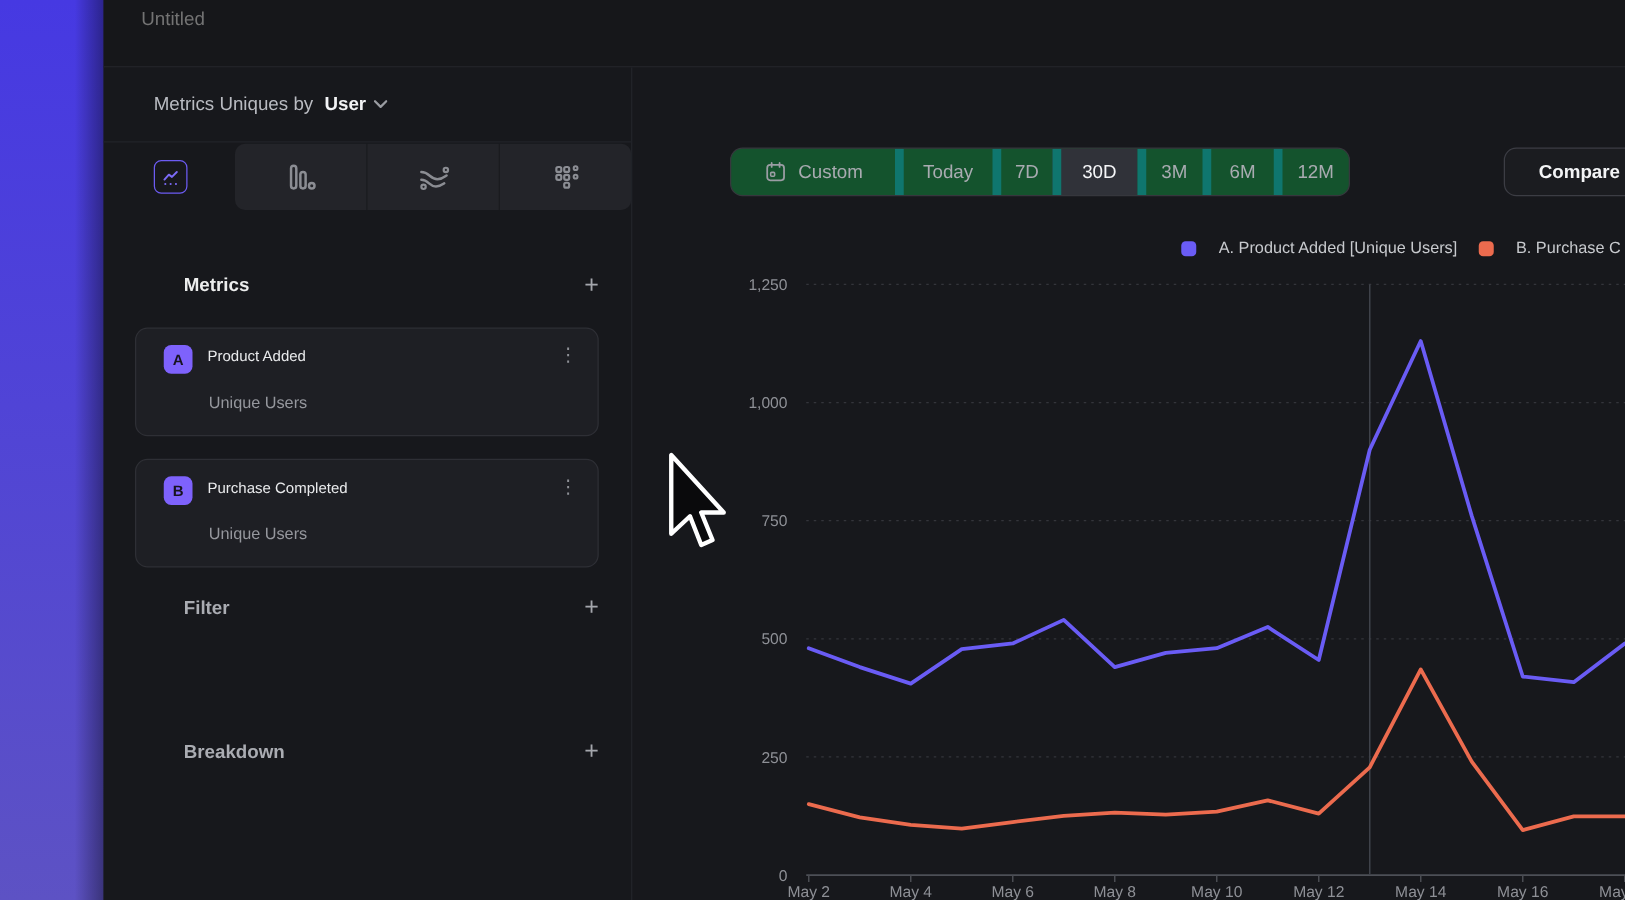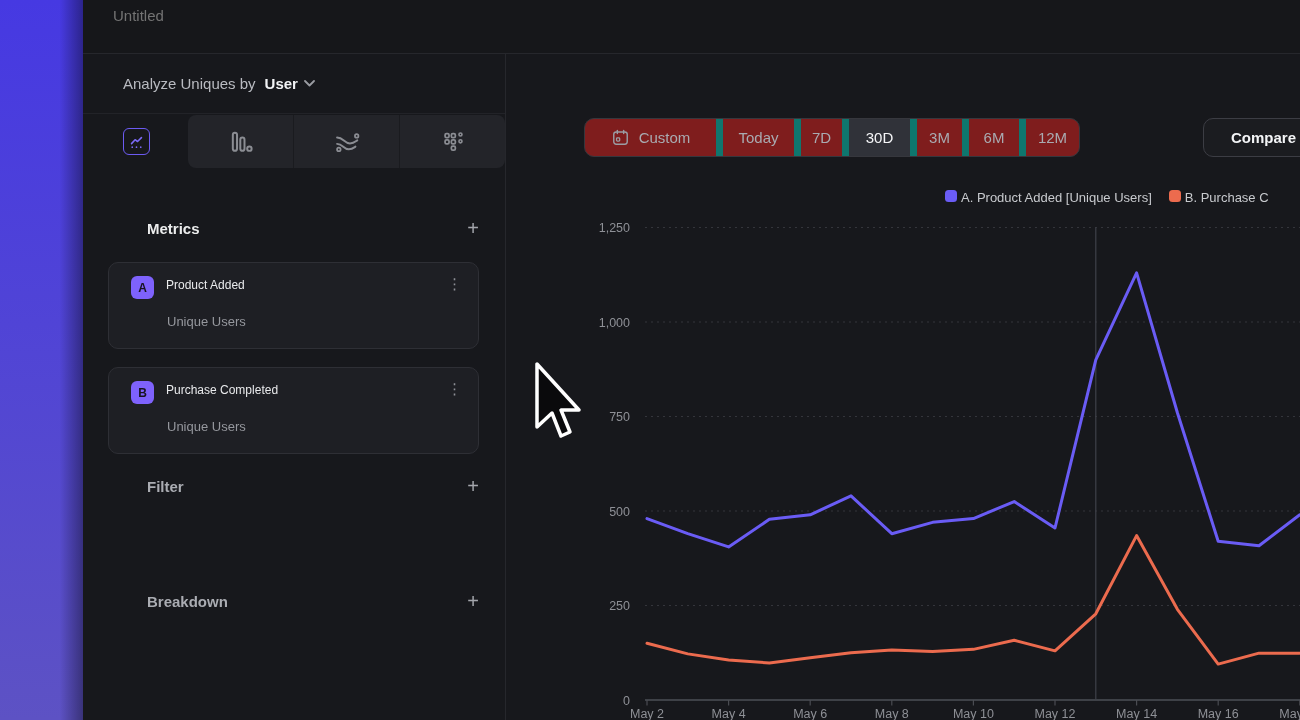--- a/index.html
+++ b/index.html
@@ -47,29 +47,29 @@
   .mcard{position:absolute;left:108px;width:371px;height:87px;background:#1e1f24;border:1px solid #2e2f35;border-radius:10px;box-sizing:border-box;}
   .badge{position:absolute;left:22px;top:13px;width:23px;height:23px;border-radius:6px;background:#7e62fc;color:#17131f;font-size:12px;font-weight:700;display:flex;align-items:center;justify-content:center;}
   .mtitle{position:absolute;left:57px;top:15px;font-size:12px;font-weight:500;color:#e9eaec;}
   .msub{position:absolute;left:58px;top:51px;font-size:13px;color:#95979d;}
   .kebab{position:absolute;right:16px;top:12px;font-size:15px;color:#8e9096;cursor:pointer;letter-spacing:0;}
 
   
   .main{position:absolute;left:506px;top:54px;width:794px;height:666px;background:#17181c;}
 
   
-  .range-group{position:absolute;left:584px;top:118px;height:39px;display:flex;border:1px solid #36373d;border-radius:10px;overflow:hidden;box-sizing:border-box;background:#7f1d1d;}
+  .range-group{position:absolute;left:584px;top:118px;height:39px;display:flex;border:1px solid #36373d;border-radius:10px;overflow:hidden;box-sizing:border-box;background:#14532d;}
   .range-item{display:flex;align-items:center;justify-content:center;font-size:15px;color:#a9abb1;cursor:pointer;box-sizing:border-box;border-left:7px solid #0f766e;gap:9px;}
   .range-item:first-child{border-left:none;}
   .range-item.sel{background:#303239;color:#f5f6f8;font-weight:400;}
   .compare-btn{position:absolute;left:1203px;top:118px;width:130px;height:39px;border:1px solid #3c3d44;border-radius:10px;box-sizing:border-box;display:flex;align-items:center;padding-left:27px;font-size:15px;font-weight:700;color:#f3f4f6;cursor:pointer;background:#1b1c20;}
 
   
   .legend{position:absolute;left:945px;top:190px;display:flex;gap:17px;white-space:nowrap;}
-  .legend-item{display:flex;align-items:flex-start;gap:4px;}
+  .legend-item{display:flex;align-items:flex-end;gap:18px;}
   .swatch{width:12px;height:12px;border-radius:3.5px;background:#6a5cf5;}
   .legend-label{font-size:13px;color:#c8cace;}
 
   #chart-svg{position:absolute;left:0;top:0;width:1300px;height:720px;pointer-events:none;}
 
   
   .cursor{position:absolute;left:534px;top:361px;pointer-events:none;}
 </style>
 </head>
 <body>
@@ -79,21 +79,21 @@
   <div class="strip"></div>
 
   <div class="app"></div>
 
   <div class="topbar"></div>
   <div class="doc-title">Untitled</div>
 
   <div class="sidebar"></div>
 
   <div class="analyze-row">
-    <span class="an-prefix">Analyze Uniques by</span>
+    <span class="an-prefix">Metrics Uniques by</span>
     <span class="an-sel">
       <span class="val">User</span>
       <svg width="11" height="7" viewBox="0 0 11 7">
         <polyline points="1,1 5.5,5.5 10,1" fill="none" stroke="#9a9ca2" stroke-width="1.8" stroke-linecap="round" stroke-linejoin="round"></polyline>
       </svg>
     </span>
   </div>
 
   <div class="tabstrip-bg"></div>
   <div class="tab-divider" style="left:293px"></div>

